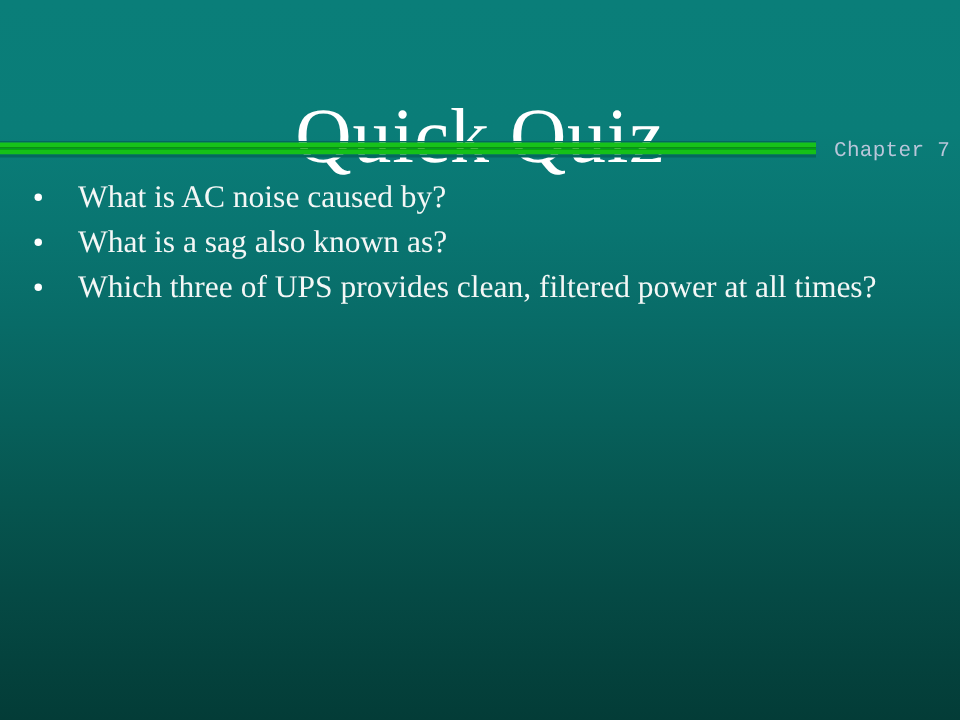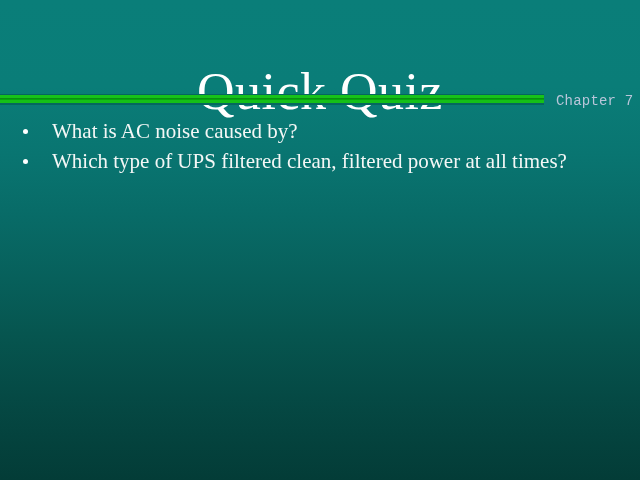--- a/index.html
+++ b/index.html
@@ -128,17 +128,21 @@
 
   <div id="chapter">Chapter 7</div>
 
   <ul id="bullets">
     <li>
       <span class="dot"></span>
       <span class="txt">What is AC noise caused by?</span>
     </li>
     <li>
       <span class="dot"></span>
-      <span class="txt">Which type of UPS filtered clean, filtered power at all times?</span>
+      <span class="txt">What is a sag also known as?</span>
+    </li>
+    <li>
+      <span class="dot"></span>
+      <span class="txt">Which three of UPS provides clean, filtered power at all times?</span>
     </li>
   </ul>
 
 </div>
 
 </body></html>

